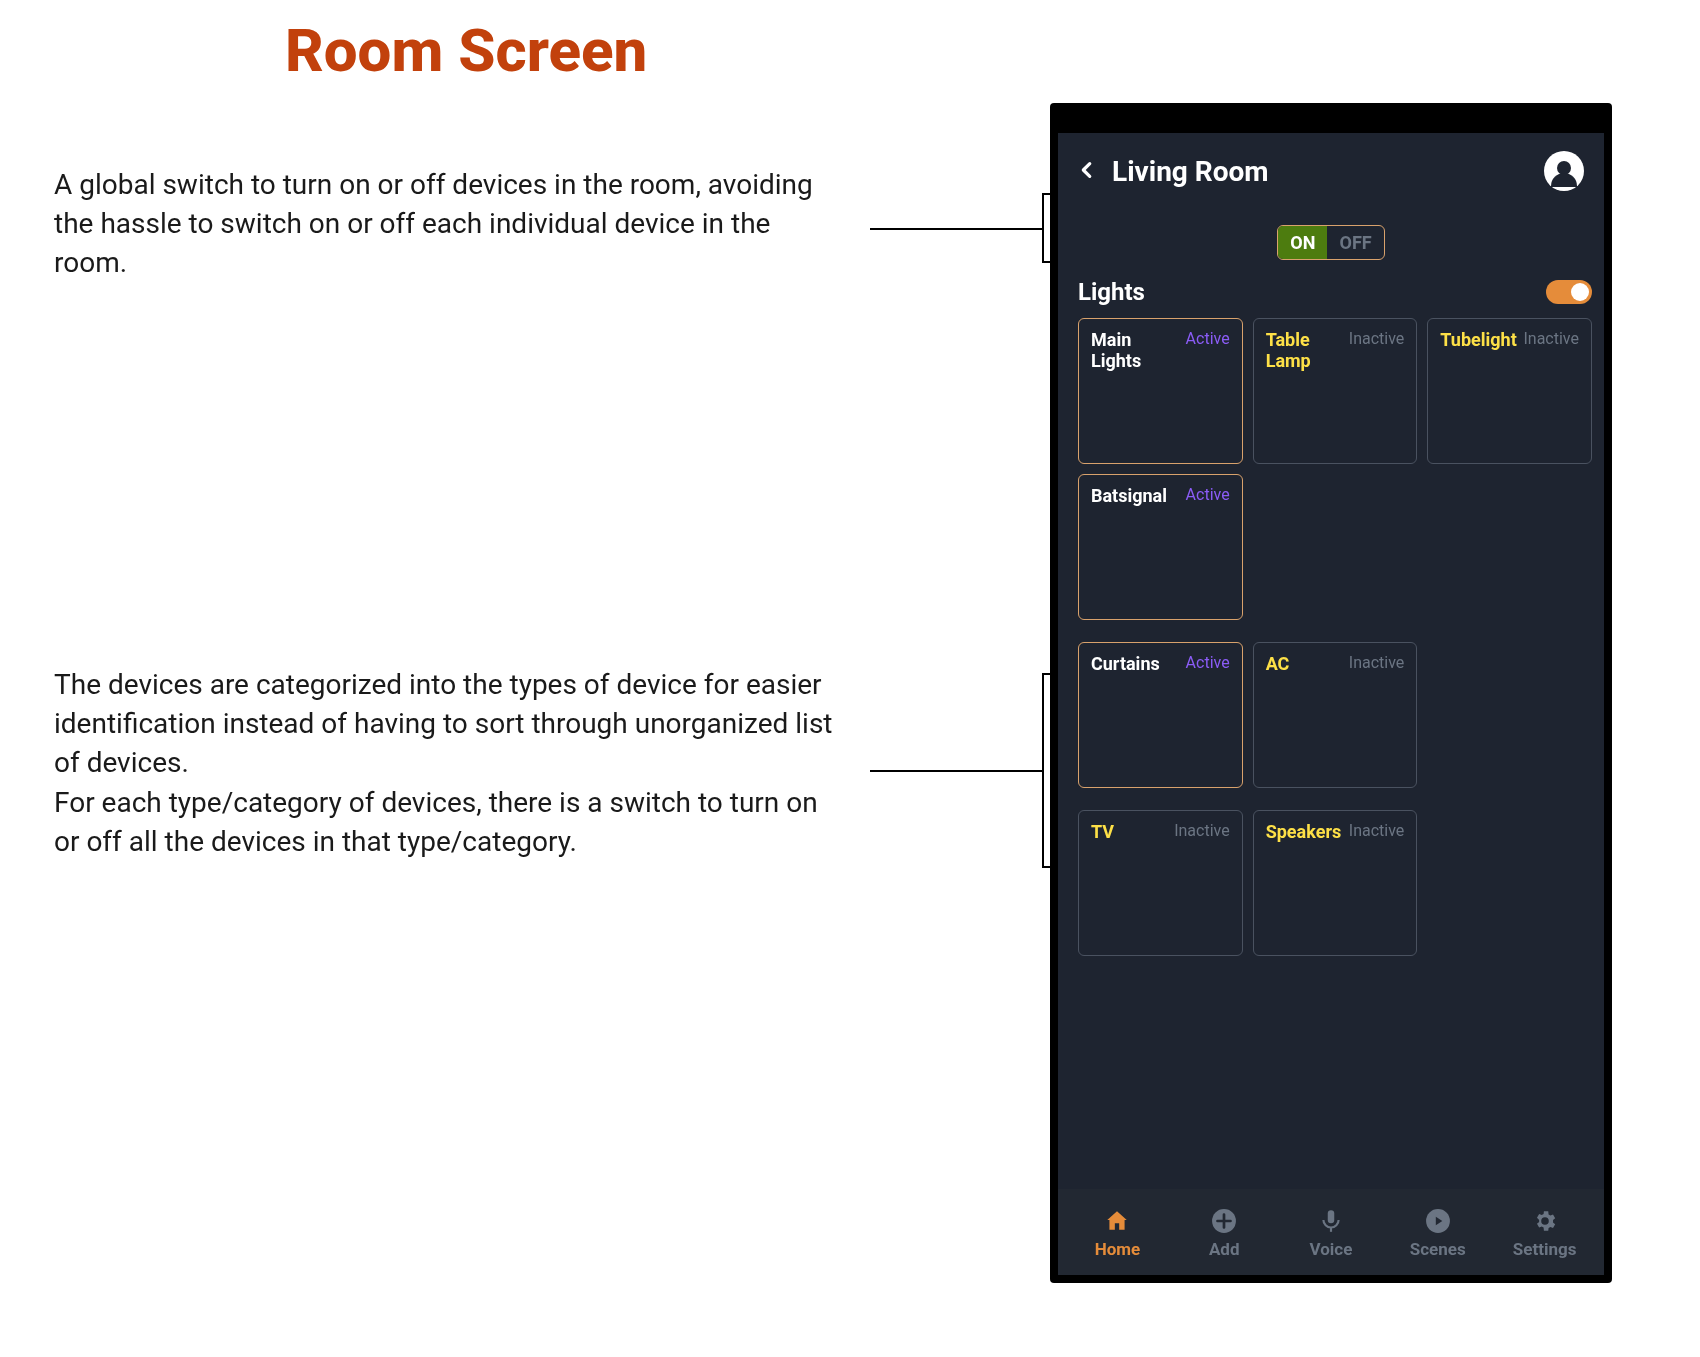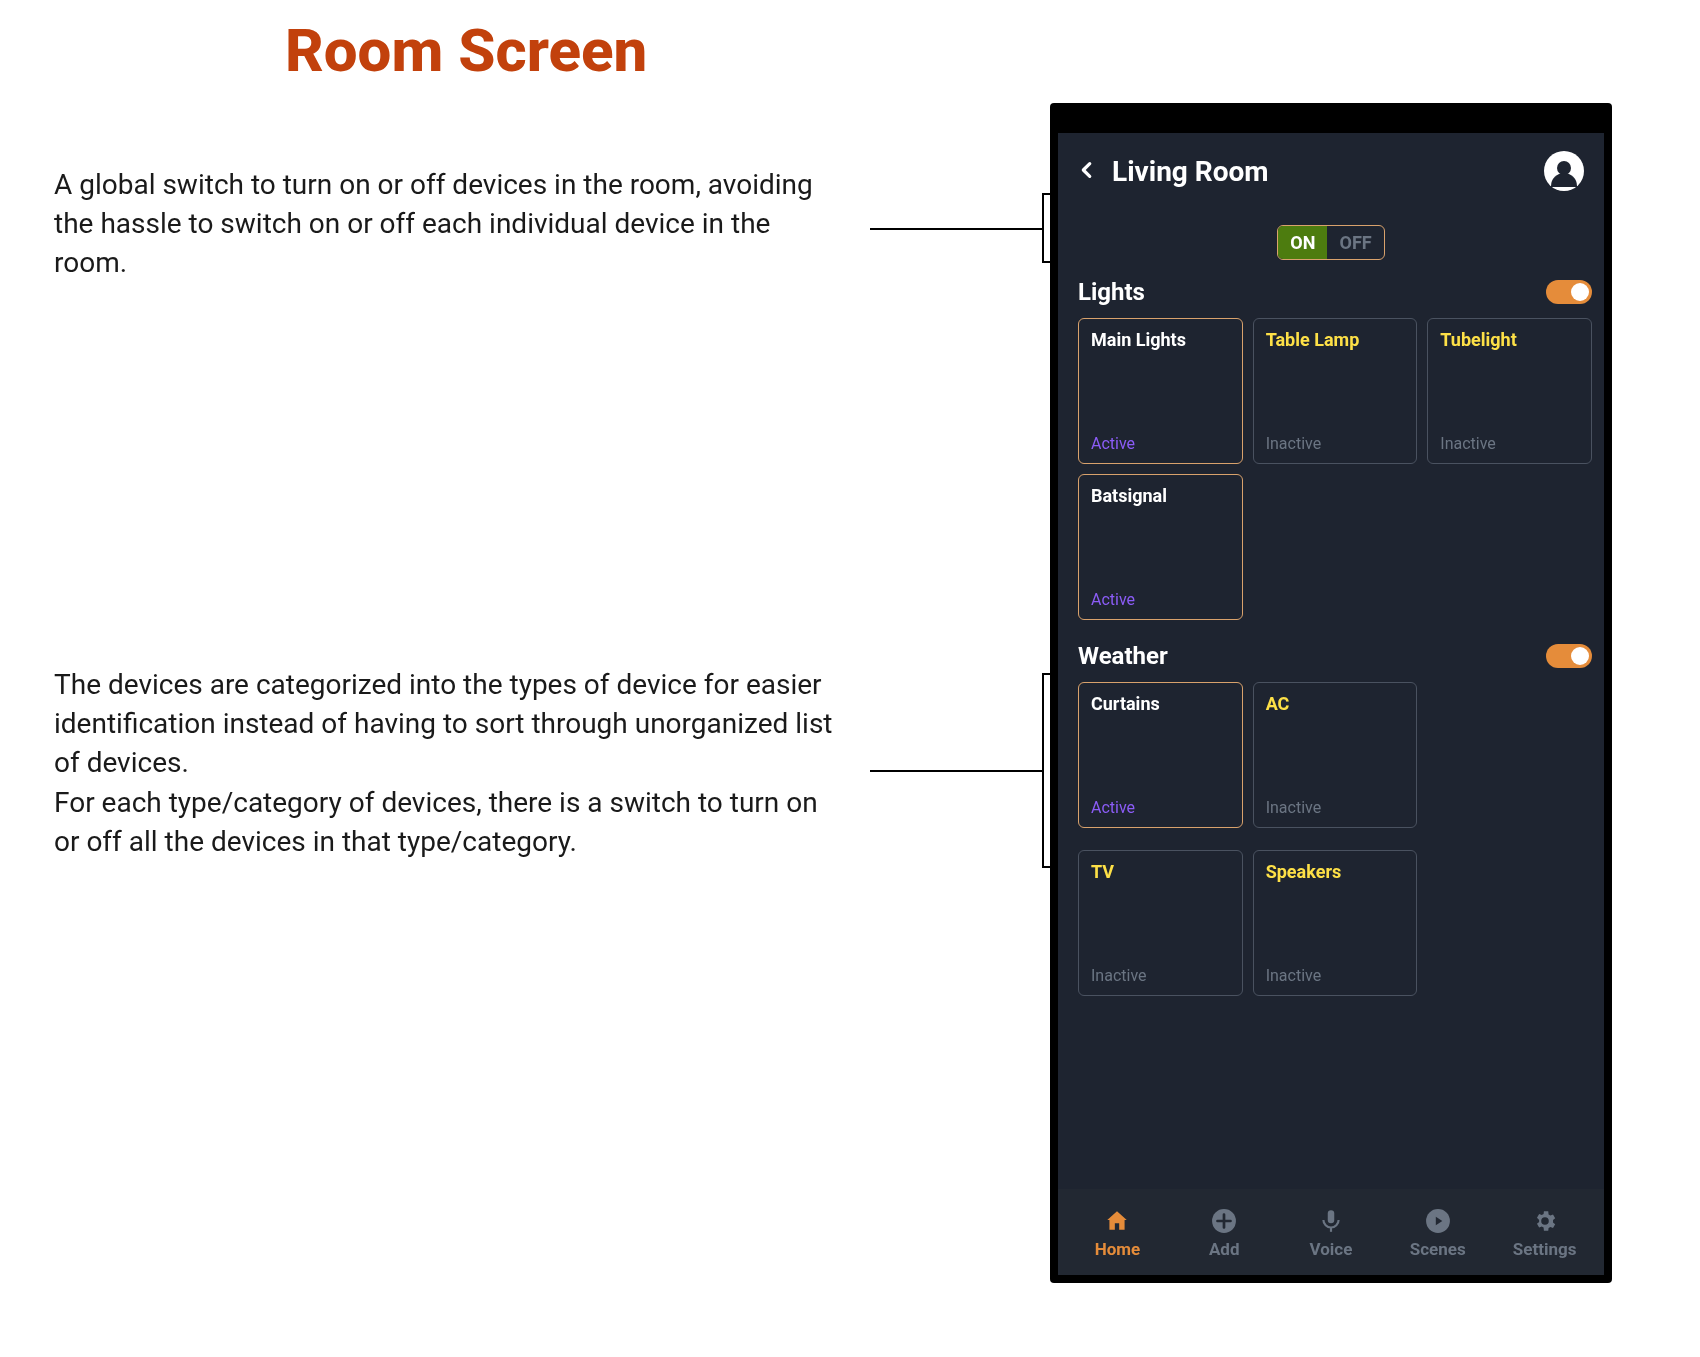--- a/index.html
+++ b/index.html
@@ -170,21 +170,21 @@
     display: grid;
     grid-template-columns: repeat(3, 1fr);
     gap: 10px;
   }
   .device-card {
     border: 1px solid #4a5260;
     border-radius: 6px;
     height: 146px;
     padding: 10px 12px;
     display: flex;
-    flex-direction: column;
+    flex-direction: row;
     justify-content: space-between;
     cursor: pointer;
   }
   .device-card.active { border-color: #d9a26c; }
   .device-name {
     font-size: 18px;
     font-weight: 700;
     color: #fde047;
   }
   .device-card.active .device-name { color: #fff; }
@@ -286,26 +286,20 @@
             <span class="device-status">Inactive</span>
           </div>
           <div class="device-card active">
             <span class="device-name">Batsignal</span>
             <span class="device-status">Active</span>
           </div>
         </div>
       </div>
 
       <div class="section">
-        <div class="section-header">
-          <span class="section-title">Weather</span>
-          <span class="toggle on">
-              <span class="toggle-knob"></span>
-            </span>
-        </div>
         <div class="device-grid">
           <div class="device-card active">
             <span class="device-name">Curtains</span>
             <span class="device-status">Active</span>
           </div>
           <div class="device-card">
             <span class="device-name">AC</span>
             <span class="device-status">Inactive</span>
           </div>
         </div>

